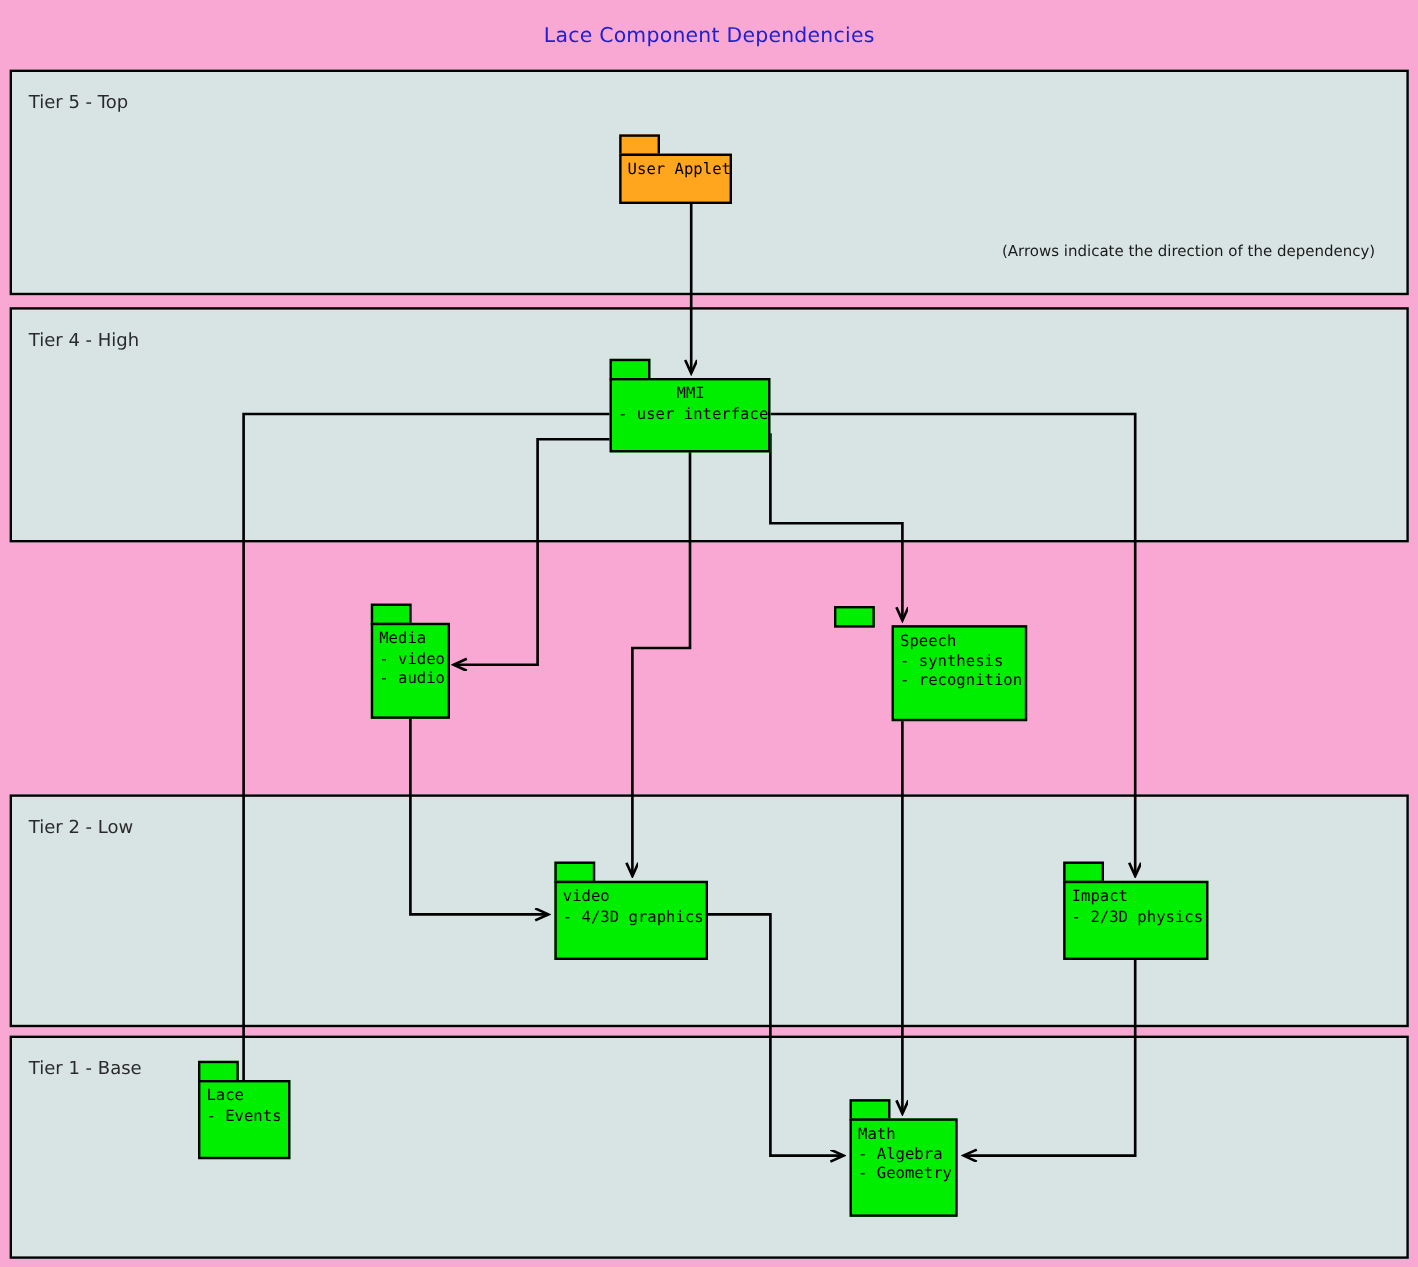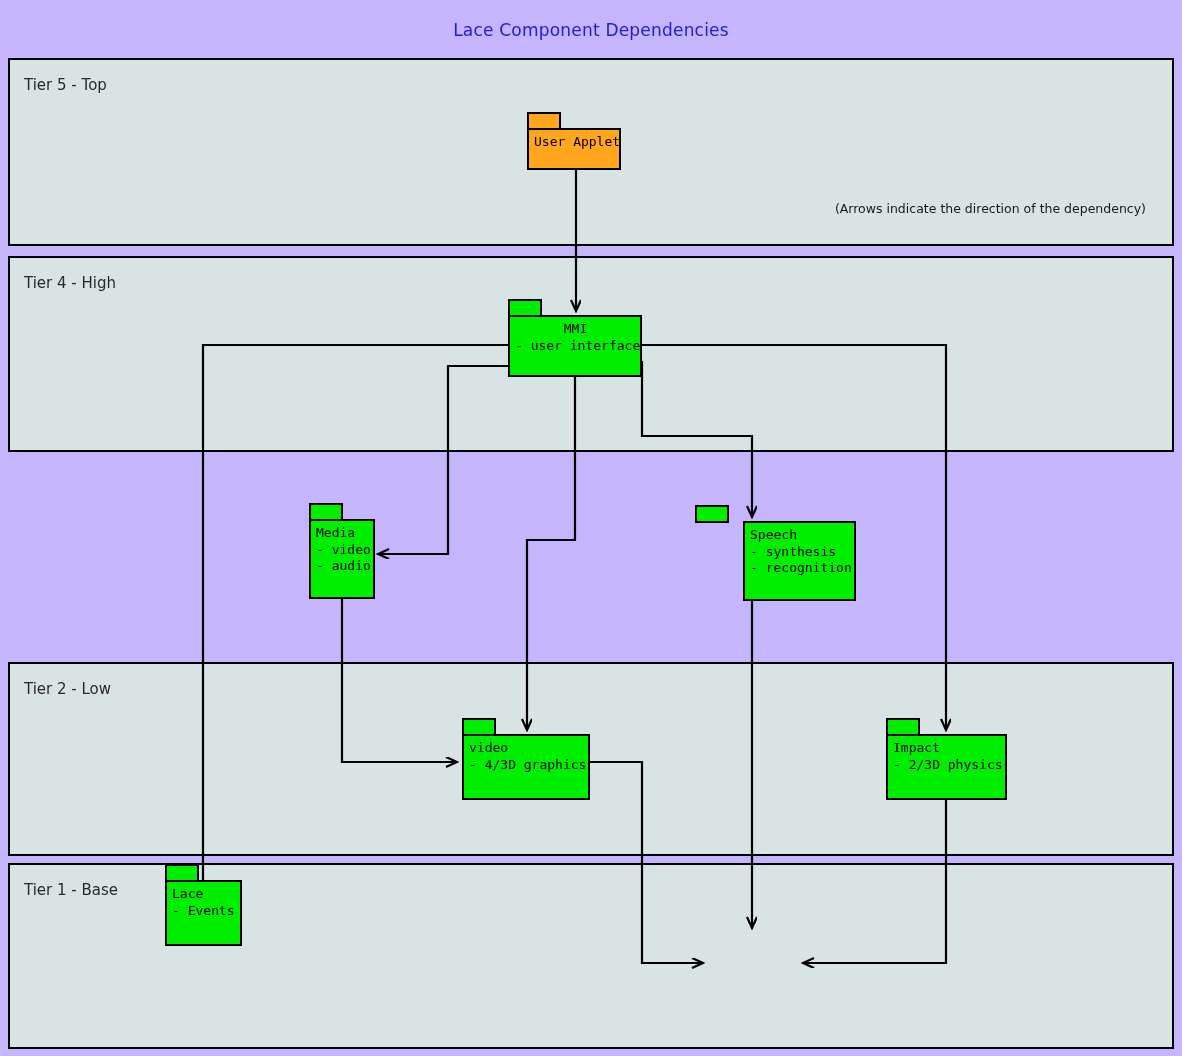--- a/index.html
+++ b/index.html
@@ -4,21 +4,21 @@
 <style>
   html, body {
     margin: 0;
     padding: 0;
     background: #ffffff;
   }
   #canvas {
     position: relative;
     width: 1182px;
     height: 1056px;
-    background: #c4b5fd;
+    background: #f9a8d4;
     font-family: "DejaVu Sans", sans-serif;
     overflow: hidden;
   }
   #diagram-title {
     position: absolute;
     left: 0;
     top: 20px;
     width: 1182px;
     text-align: center;
     color: #2020d0;
@@ -127,21 +127,21 @@
         <polyline points="575,361 575,540 527,540 527,729" fill="none" stroke="#000000" stroke-width="2.2" marker-end="url(#arrowhead)"></polyline>
         <polyline points="642,361 642,436 752,436 752,516" fill="none" stroke="#000000" stroke-width="2.2" marker-end="url(#arrowhead)"></polyline>
         <polyline points="642,345 946,345 946,729" fill="none" stroke="#000000" stroke-width="2.2" marker-end="url(#arrowhead)"></polyline>
         <polyline points="342,583 342,762 456,762" fill="none" stroke="#000000" stroke-width="2.2" marker-end="url(#arrowhead)"></polyline>
         <polyline points="752,585 752,927" fill="none" stroke="#000000" stroke-width="2.2" marker-end="url(#arrowhead)"></polyline>
         <polyline points="590,762 642,762 642,963 702,963" fill="none" stroke="#000000" stroke-width="2.2" marker-end="url(#arrowhead)"></polyline>
         <polyline points="946,784 946,963 804,963" fill="none" stroke="#000000" stroke-width="2.2" marker-end="url(#arrowhead)"></polyline>
       </g>
   </svg>
 
-  <div class="pkg orange" id="pkg-user-applet" style="left: 527px; top: 112px; width: 84px; height: 58px;">
+  <div class="pkg orange" id="pkg-user-applet" style="left: 516px; top: 112px; width: 84px; height: 58px;">
     <div class="pkg-tab"></div>
     <div class="pkg-body" style="width: 94px; min-height: 42px;"><span class="pkg-line">User Applet</span></div>
   </div>
   <div class="pkg" id="pkg-mmi" style="left: 508px; top: 299px; width: 134px; height: 78px;">
     <div class="pkg-tab"></div>
     <div class="pkg-body" style="width: 134px; min-height: 62px; text-align: center;"><span class="pkg-line">MMI</span><span class="pkg-line">- user interface</span></div>
   </div>
   <div class="pkg" id="pkg-media" style="left: 309px; top: 503px; width: 49px; height: 96px;">
     <div class="pkg-tab"></div>
     <div class="pkg-body" style="width: 66px; min-height: 80px;"><span class="pkg-line">Media</span><span class="pkg-line">- video</span><span class="pkg-line">- audio</span></div>
@@ -151,18 +151,22 @@
     <div class="pkg-body" style="width: 113px; min-height: 80px; margin-left: 48px;"><span class="pkg-line">Speech</span><span class="pkg-line">- synthesis</span><span class="pkg-line">- recognition</span></div>
   </div>
   <div class="pkg" id="pkg-opengl" style="left: 462px; top: 718px; width: 128px; height: 82px;">
     <div class="pkg-tab"></div>
     <div class="pkg-body" style="width: 128px; min-height: 66px;"><span class="pkg-line">video</span><span class="pkg-line">- 4/3D graphics</span></div>
   </div>
   <div class="pkg" id="pkg-impact" style="left: 886px; top: 718px; width: 121px; height: 82px;">
     <div class="pkg-tab"></div>
     <div class="pkg-body" style="width: 121px; min-height: 66px;"><span class="pkg-line">Impact</span><span class="pkg-line">- 2/3D physics</span></div>
   </div>
-  <div class="pkg" id="pkg-lace" style="left: 165px; top: 864px; width: 77px; height: 82px;">
+  <div class="pkg" id="pkg-lace" style="left: 165px; top: 884px; width: 77px; height: 82px;">
     <div class="pkg-tab"></div>
     <div class="pkg-body" style="width: 77px; min-height: 66px;"><span class="pkg-line">Lace</span><span class="pkg-line">- Events</span></div>
+  </div>
+  <div class="pkg" id="pkg-math" style="left: 708px; top: 916px; width: 90px; height: 98px;">
+    <div class="pkg-tab"></div>
+    <div class="pkg-body" style="width: 90px; min-height: 82px;"><span class="pkg-line">Math</span><span class="pkg-line">- Algebra</span><span class="pkg-line">- Geometry</span></div>
   </div>
 
 </div>
 
 </body></html>

